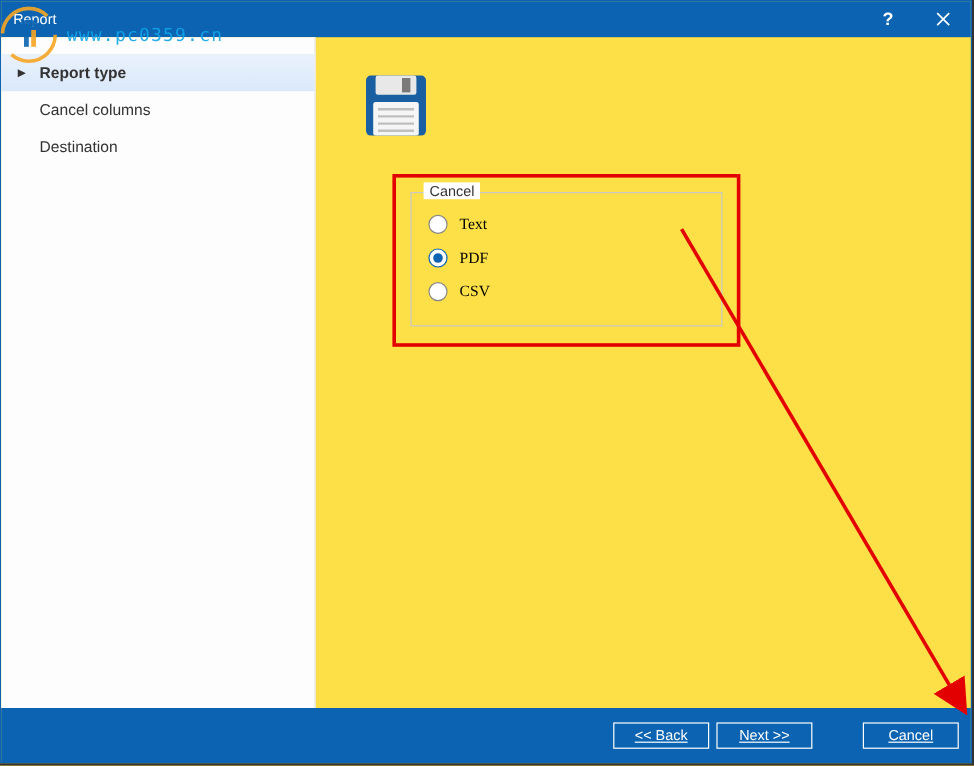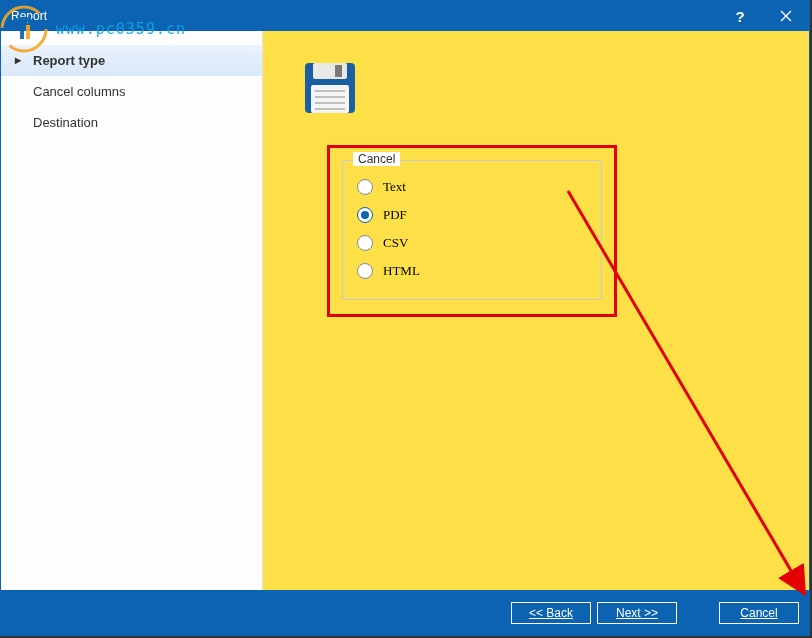--- a/index.html
+++ b/index.html
@@ -250,24 +250,20 @@
             <span>Text</span>
           </div>
           <div class="radio-row selected">
             <span class="radio-circle"></span>
             <span>PDF</span>
           </div>
           <div class="radio-row">
             <span class="radio-circle"></span>
             <span>CSV</span>
           </div>
-          <div class="radio-row">
-            <span class="radio-circle"></span>
-            <span>HTML</span>
-          </div>
         </div>
       </div>
 
       <svg class="arrow-svg" viewBox="0 0 260 410">
         <defs>
           <marker id="arrowhead" markerWidth="10" markerHeight="10" refX="6" refY="5" orient="auto">
             <polygon points="0 0, 10 5, 0 10" fill="#e30000"></polygon>
           </marker>
         </defs>
         <line x1="10" y1="5" x2="242" y2="400" stroke="#e30000" stroke-width="3" marker-end="url(#arrowhead)"></line>

